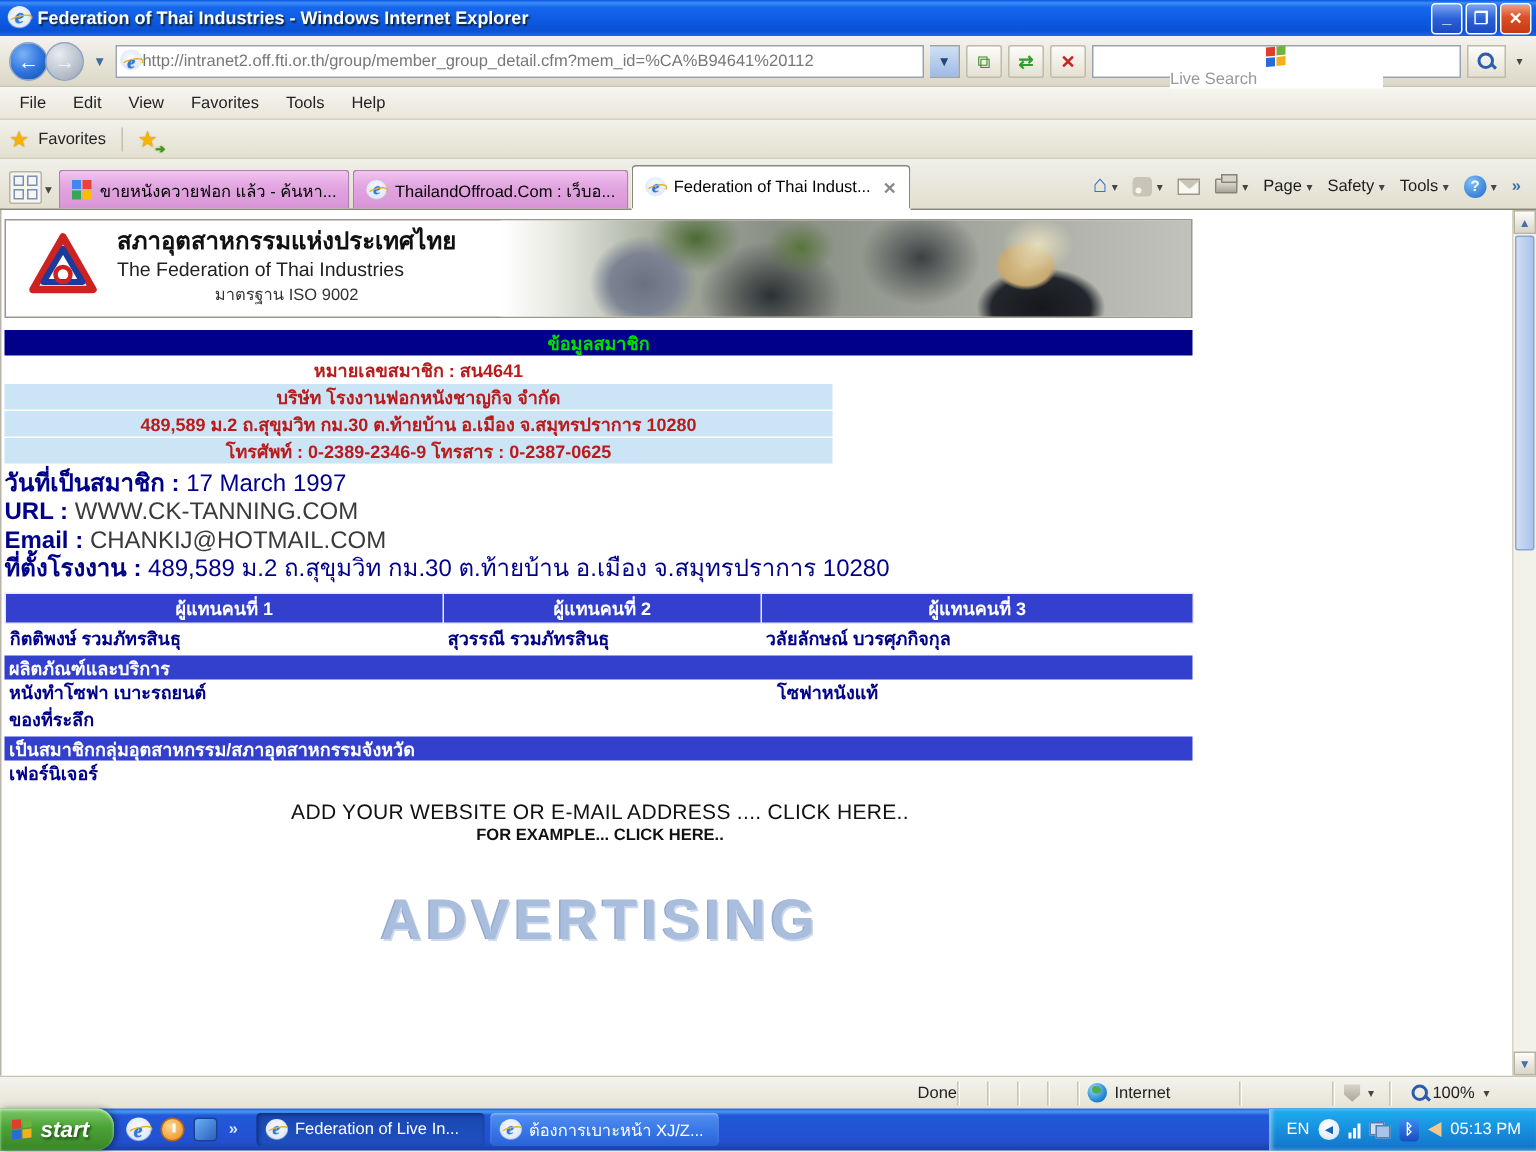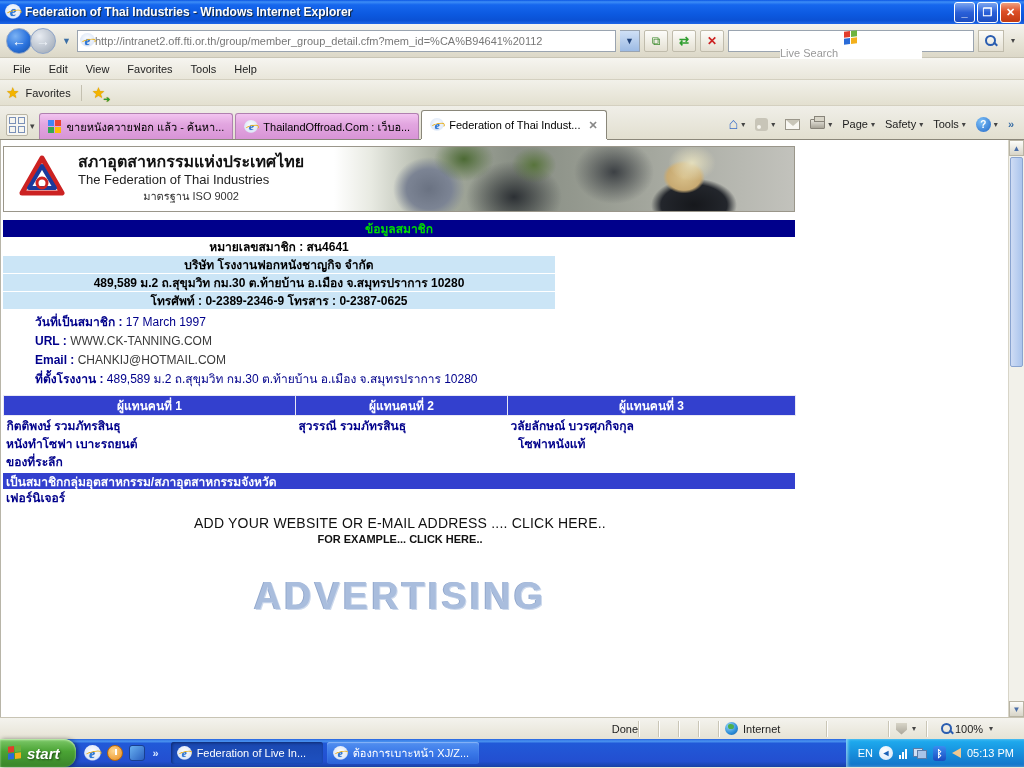--- a/index.html
+++ b/index.html
@@ -116,23 +116,23 @@
       radial-gradient(ellipse 40px 30px at 130px 12px, #4c6a34 0%, rgba(76,106,52,0) 75%),
       radial-gradient(ellipse 30px 24px at 200px 18px, #58743c 0%, rgba(88,116,60,0) 75%),
       radial-gradient(ellipse 45px 40px at 95px 42px, #6a7282 0%, #7c8494 50%, rgba(124,132,148,0) 80%),
       radial-gradient(ellipse 60px 45px at 180px 50px, #2c3034 0%, rgba(44,48,52,0) 80%),
       radial-gradient(ellipse 50px 40px at 280px 25px, #3c4044 0%, rgba(60,64,68,0) 80%),
       linear-gradient(90deg,#ffffff 0%,#e8eae2 8%,#a8aea0 22%,#888e84 40%,#9a9e94 60%,#aeb0a8 78%,#c2c2bc 100%);
   }
   .navybar { width:792px; height:17px; background:#00008b; margin-top:8px; display:flex; align-items:center; justify-content:center; }
   .navybar span { color:#00dd00; font-weight:bold; font-size:12px; }
   .centerrows { width:552px; }
-  .crow { height:17px; display:flex; align-items:center; justify-content:center; font-weight:bold; font-size:12px; color:#000000; margin-top:1px; }
+  .crow { height:17px; display:flex; align-items:center; justify-content:center; font-weight:bold; font-size:12px; color:#b91c1c; margin-top:1px; }
   .crow.blue { background:#cbe5f6; }
-  .details { margin-top:4px; font-size:12px; color:#00008b;margin-left:32px; }
+  .details { margin-top:4px; font-size:16px; color:#00008b; }
   .drow { line-height:19px; }
   .drow b { font-weight:bold; }
   .gray { color:#3a3a3a; }
   .reptable { width:792px; margin-top:6px; border-collapse:collapse; table-layout:fixed; }
   .reptable th { background:#3340ce; color:#fff; font-weight:bold; font-size:12px; height:17px; border:1px solid #e8e8f4; }
   .reptable td { color:#00008b; font-weight:bold; font-size:12px; height:18px; padding-left:3px;margin-top:48px; }
   .col1{width:292px;} .col2{width:212px;} .col3{width:288px;}
   .secbar { width:792px; height:16px; background:#3340ce; color:#fff; font-weight:bold; font-size:12px; display:flex; align-items:center; padding-left:3px; margin-top:2px; }
   .listrow { width:792px; display:flex; font-size:12px; font-weight:bold; color:#00008b; line-height:18px; }
   .listrow .c1 { width:515px; padding-left:3px; } .listrow .c2 { flex:1; }
@@ -358,20 +358,21 @@
           <th class="col3">ผู้แทนคนที่ 3</th>
         </tr>
         <tr>
           <td>กิตติพงษ์ รวมภัทรสินธุ</td>
           <td>สุวรรณี รวมภัทรสินธุ</td>
           <td>วลัยลักษณ์ บวรศุภกิจกุล</td>
         </tr>
       </tbody>
         </table>
 
+      <div class="secbar">ผลิตภัณฑ์และบริการ</div>
       <div class="listrow">
         <span class="c1">หนังทำโซฟา เบาะรถยนต์</span>
         <span class="c2">โซฟาหนังแท้</span>
       </div>
       <div class="listrow">
         <span class="c1">ของที่ระลึก</span>
       </div>
 
       <div class="secbar">เป็นสมาชิกกลุ่มอุตสาหกรรม/สภาอุตสาหกรรมจังหวัด</div>
       <div class="listrow">

